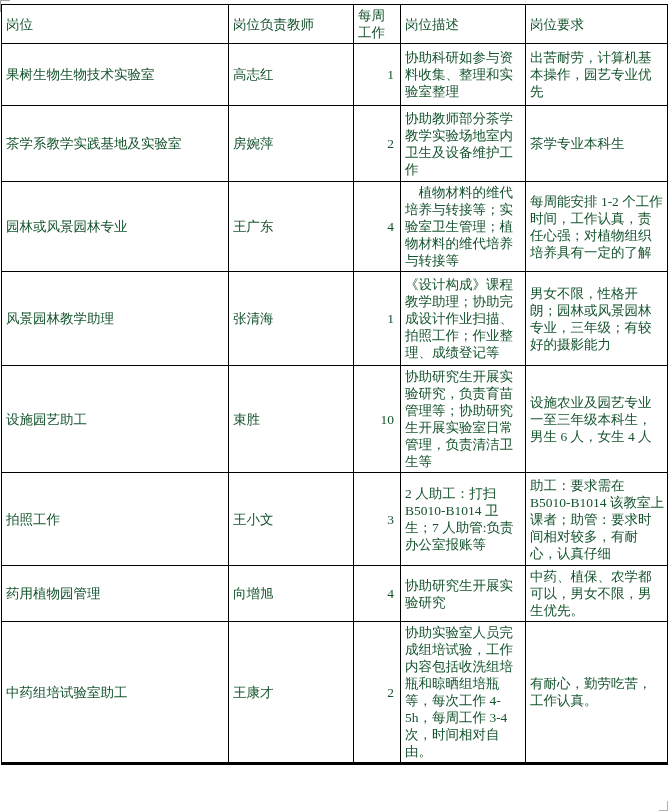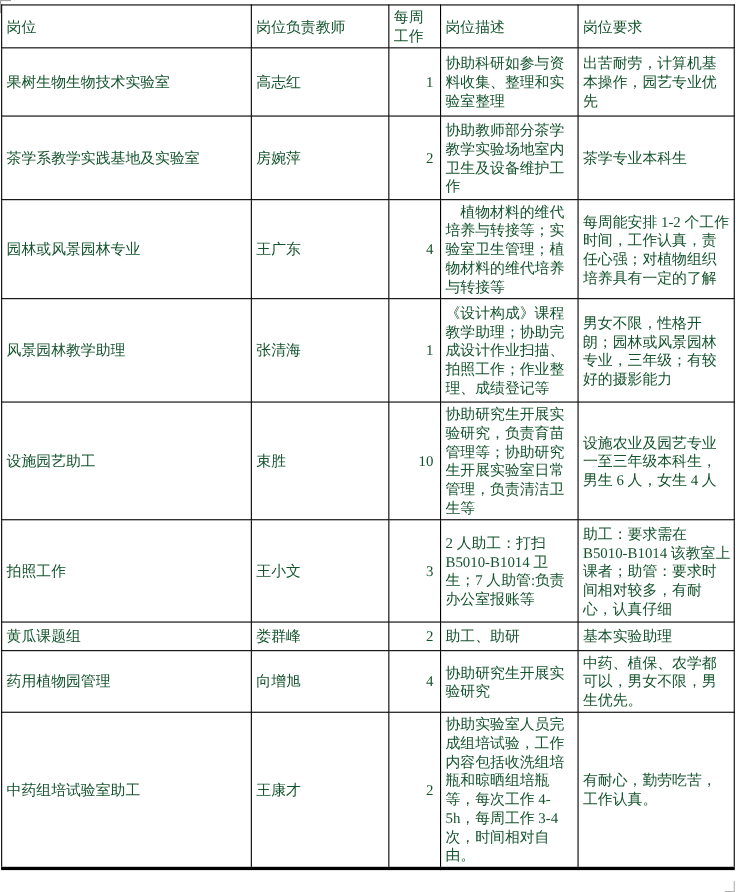--- a/index.html
+++ b/index.html
@@ -125,27 +125,20 @@
       </tr>
 
       <tr style="height:93px">
         <td>拍照工作</td>
         <td>王小文</td>
         <td class="cnt">3</td>
         <td>2 人助工：打扫 B5010-B1014 卫生；7 人助管:负责办公室报账等</td>
         <td>助工：要求需在 B5010-B1014 该教室上课者；助管：要求时间相对较多，有耐心，认真仔细</td>
       </tr>
 
-      <tr style="height:26px">
-        <td>黄瓜课题组</td>
-        <td>娄群峰</td>
-        <td class="cnt">2</td>
-        <td>助工、助研</td>
-        <td>基本实验助理</td>
-      </tr>
 
       <tr style="height:56px">
         <td>药用植物园管理</td>
         <td>向增旭</td>
         <td class="cnt">4</td>
         <td>协助研究生开展实验研究</td>
         <td>中药、植保、农学都可以，男女不限，男生优先。</td>
       </tr>
 
       <tr style="height:123px">

